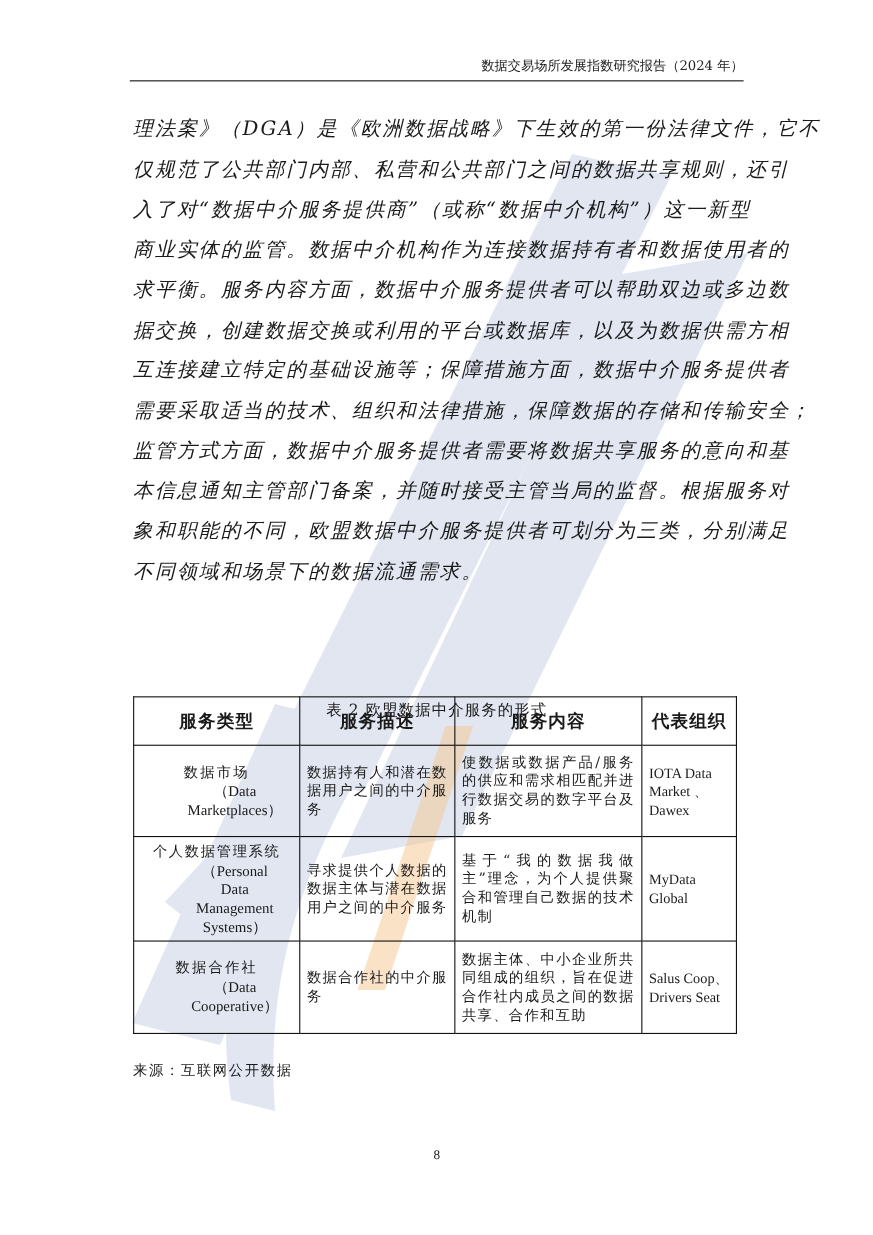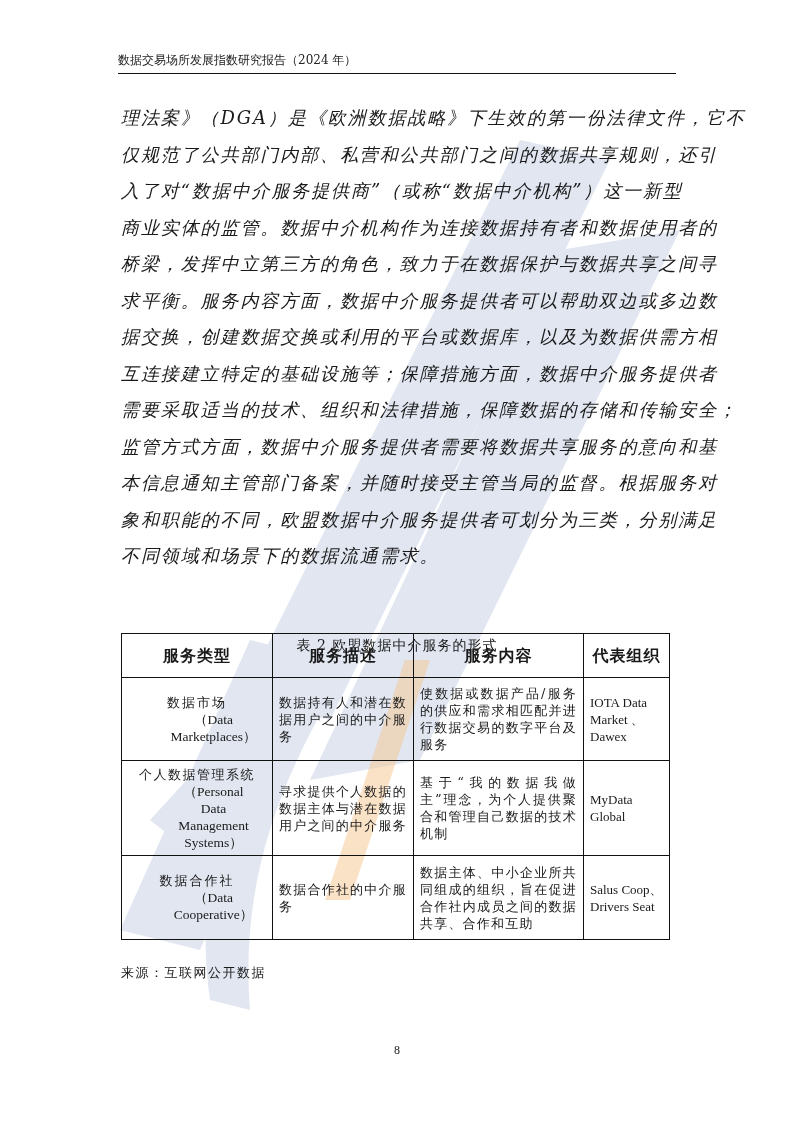--- a/index.html
+++ b/index.html
@@ -1,18 +1,18 @@
 <!DOCTYPE html>
 <html><head>
 <meta charset="utf-8">
 <style>
   html, body { margin: 0; padding: 0; background: #ffffff; }
   body { width: 794px; height: 1123px; position: relative; overflow: hidden;
          font-family: "DejaVu Serif", "Liberation Serif", serif; color: #1a1a1a; }
-  .header { position: absolute; left: 118px; top: 52px; width: 558px; text-align: left;
+  .header { position: absolute; left: 118px; top: 52px; width: 558px; text-align: right;
             font-size: 12px; color: #222; }
   .header-rule { position: absolute; left: 118px; top: 73px; width: 558px; height: 0;
                  border-top: 1.5px solid #111; }
   .watermark { position: absolute; left: 0; top: 0; width: 794px; height: 1123px; pointer-events: none; z-index: 0; }
   .body-text { position: absolute; left: 121px; top: 100px; width: 552px; z-index: 1; }
   .para-line { font-size: 18px; height: 36.5px; line-height: 36.5px; white-space: nowrap;
                letter-spacing: 1.9px; text-align: justify; text-align-last: justify; font-style: italic; }
   .para-line.last { text-align-last: left; }
   .caption { position: absolute; left: 121px; top: 637px; width: 552px; text-align: center;
              font-size: 14px; z-index: 1; letter-spacing: 1px; }
@@ -51,21 +51,20 @@
 </svg>
 
 <div class="header">数据交易场所发展指数研究报告（2024 年）</div>
 <div class="header-rule"></div>
 
 <div class="body-text">
   <div class="para-line">理法案》（DGA）是《欧洲数据战略》下生效的第一份法律文件，它不</div>
   <div class="para-line">仅规范了公共部门内部、私营和公共部门之间的数据共享规则，还引</div>
   <div class="para-line">入了对“数据中介服务提供商”（或称“数据中介机构”）这一新型</div>
   <div class="para-line">商业实体的监管。数据中介机构作为连接数据持有者和数据使用者的</div>
-  <div class="para-line">桥梁，发挥中立第三方的角色，致力于在数据保护与数据共享之间寻</div>
   <div class="para-line">求平衡。服务内容方面，数据中介服务提供者可以帮助双边或多边数</div>
   <div class="para-line">据交换，创建数据交换或利用的平台或数据库，以及为数据供需方相</div>
   <div class="para-line">互连接建立特定的基础设施等；保障措施方面，数据中介服务提供者</div>
   <div class="para-line">需要采取适当的技术、组织和法律措施，保障数据的存储和传输安全；</div>
   <div class="para-line">监管方式方面，数据中介服务提供者需要将数据共享服务的意向和基</div>
   <div class="para-line">本信息通知主管部门备案，并随时接受主管当局的监督。根据服务对</div>
   <div class="para-line">象和职能的不同，欧盟数据中介服务提供者可划分为三类，分别满足</div>
   <div class="para-line last">不同领域和场景下的数据流通需求。</div>
 </div>
 

